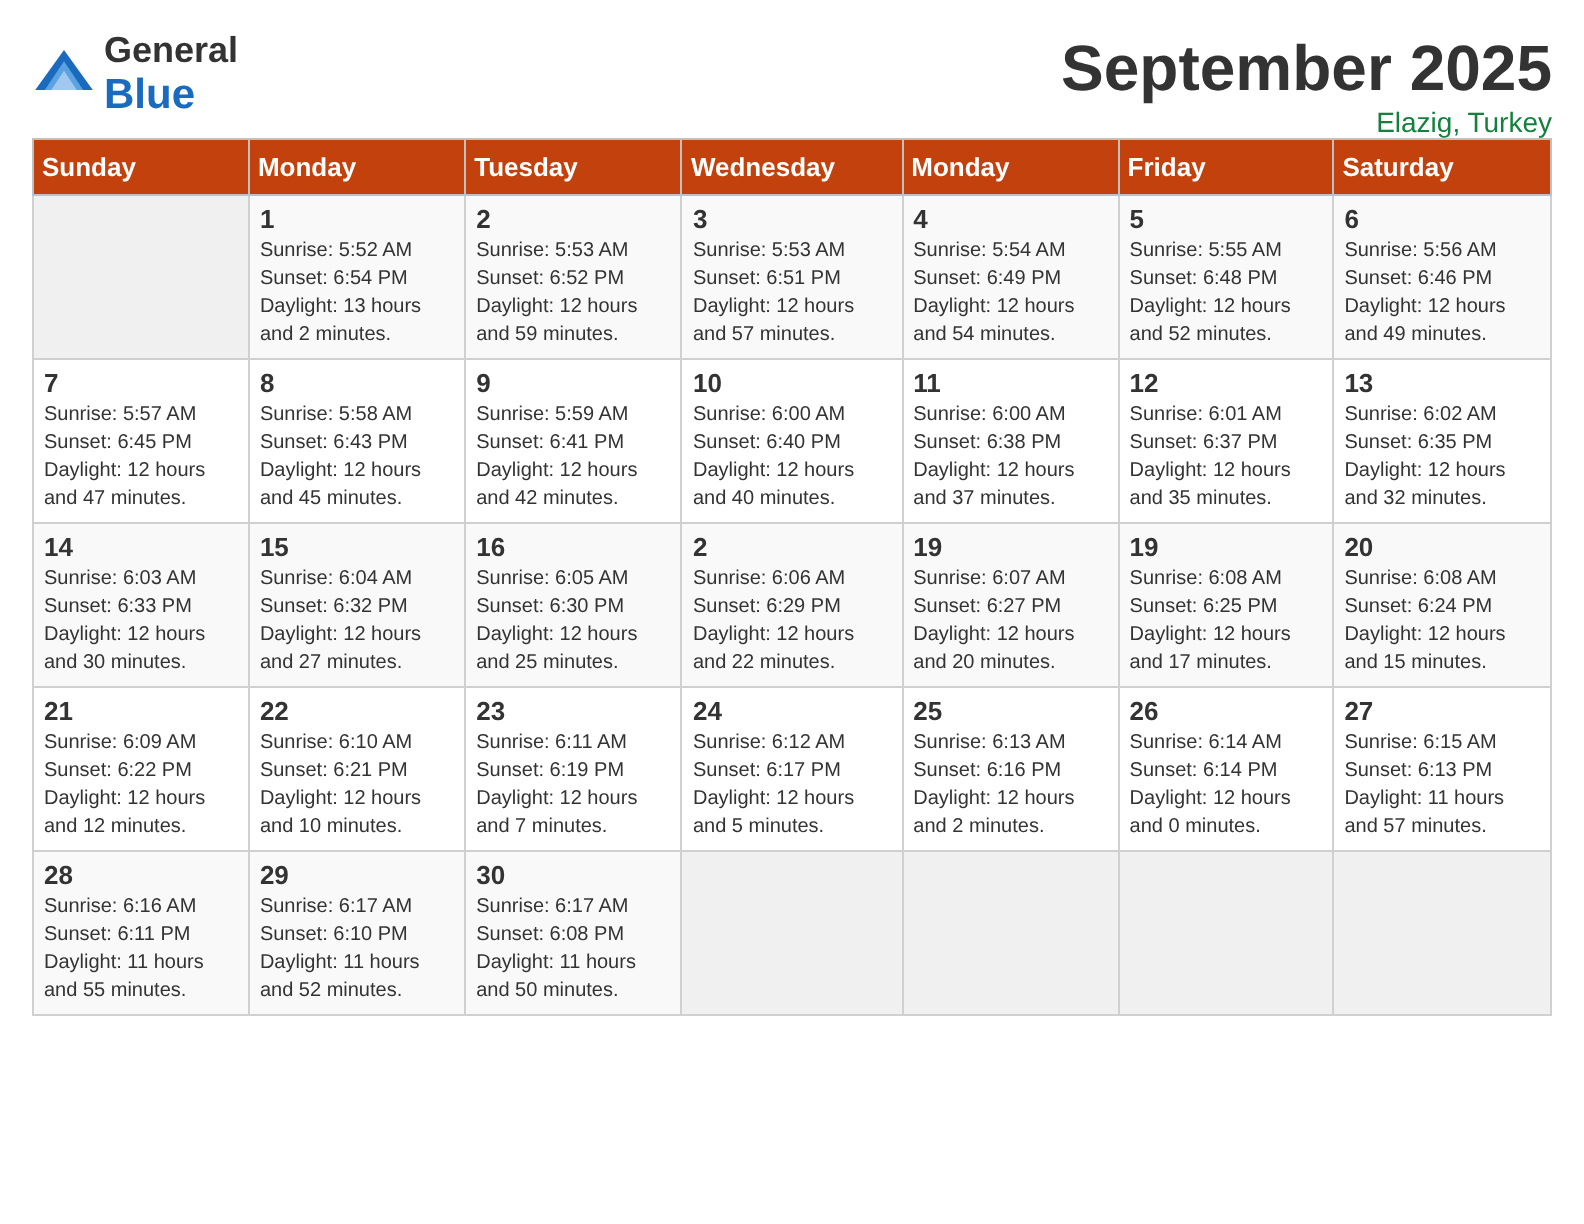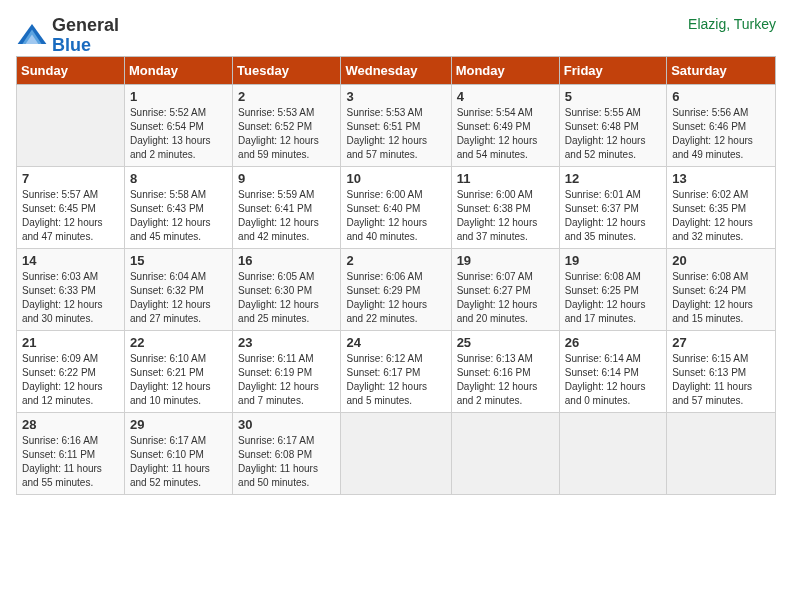--- a/index.html
+++ b/index.html
@@ -23,21 +23,21 @@
       display: flex;
       flex-direction: column;
       line-height: 1.1;
     }
     .logo-general {
       font-size: 18px;
       font-weight: bold;
       color: #333;
     }
     .logo-blue {
-      font-size: 18px;
+      font-size: 21px;
       font-weight: bold;
       color: #1a6bbf;
     }
     .logo-icon {
       width: 32px;
       height: 32px;
       margin-right: 4px;
     }
     .title-block {
       text-align: right;
@@ -103,20 +103,21 @@
       <polygon points="20,5 38,30 2,30" fill="#1a6bbf"></polygon>
       <polygon points="20,12 32,30 8,30" fill="#5ba3e0"></polygon>
       <polygon points="20,18 28,30 12,30" fill="#a0c8f0"></polygon>
     </svg>
     <div class="logo-text">
       <span class="logo-general">General</span>
       <span class="logo-blue">Blue</span>
     </div>
   </div>
   <div class="title-block">
+    <div class="month-title">September 2025</div>
     <div class="subtitle">Elazig, Turkey</div>
   </div>
 </div>
 
 <table>
   <thead>
     <tr>
     <th>Sunday</th>
         <th>Monday</th>
         <th>Tuesday</th>

